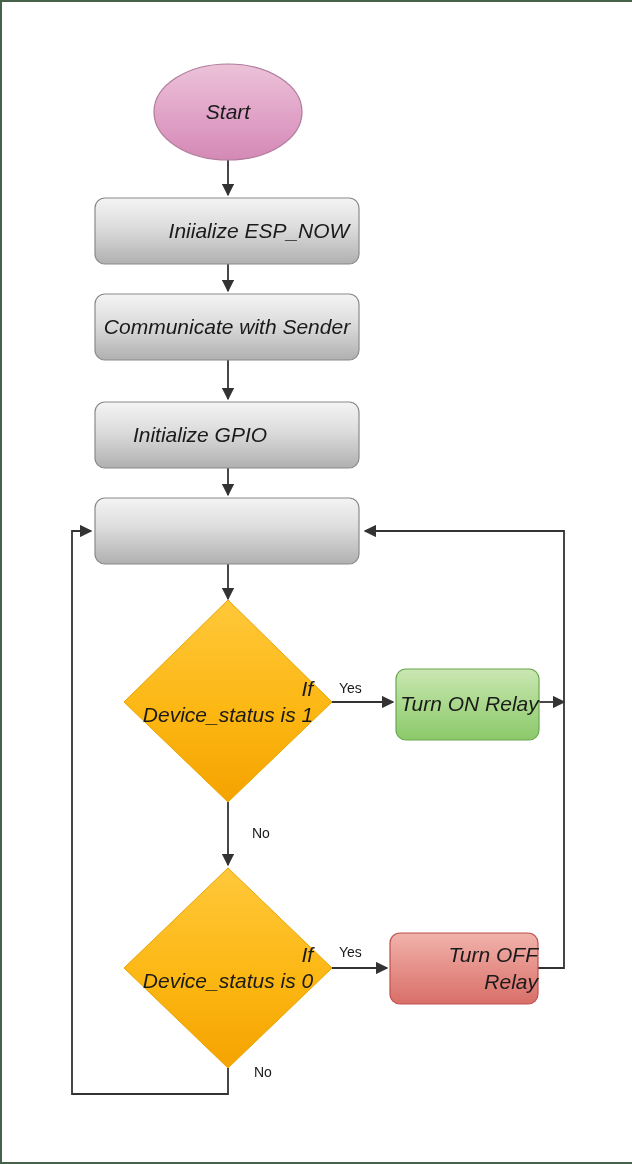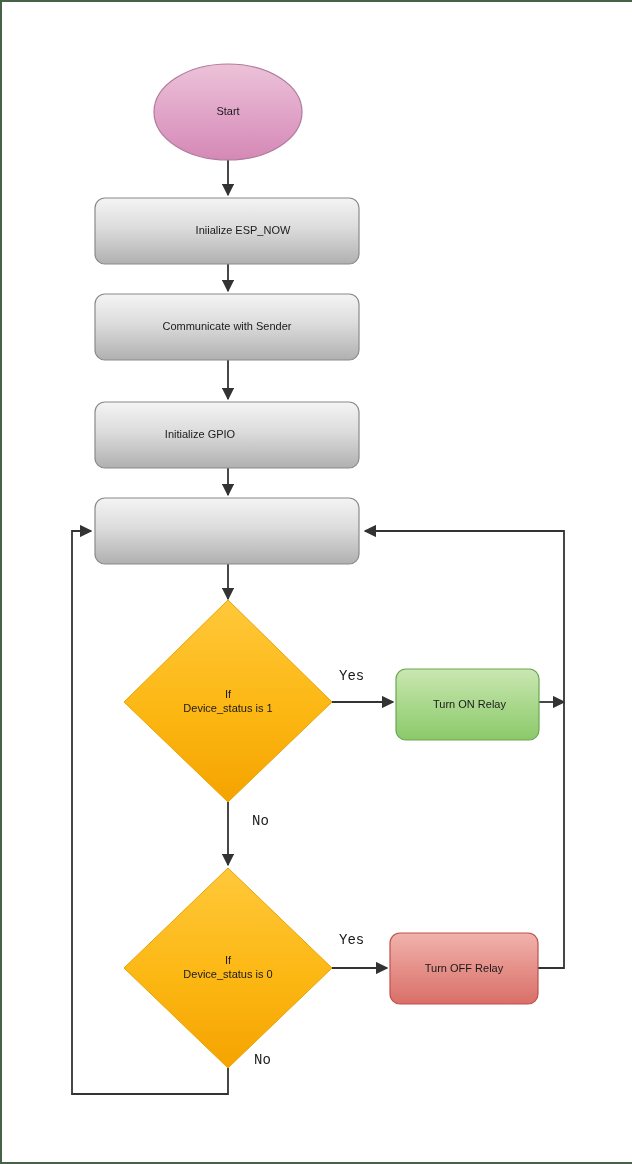--- a/index.html
+++ b/index.html
@@ -28,35 +28,37 @@
     top: 0;
     width: 632px;
     height: 1164px;
     display: block;
   }
   .node-label {
     position: absolute;
     display: flex;
     align-items: center;
     justify-content: center;
-    text-align: center;
+    text-align: right;
     font-family: "Liberation Sans", sans-serif;
-    font-size: 11px;
+    font-size: 21px;
     color: #1a1a1a;
     line-height: 1.25;
     pointer-events: none;
     white-space: pre-line;
+    font-style: italic;
   }
   .edge-label {
     position: absolute;
-    font-family: Liberation Mono, monospace;
+    font-family: Liberation Sans, sans-serif;
     font-size: 14px;
     color: #1a1a1a;
     white-space: nowrap;
     pointer-events: none;
+    margin-top: 12px;
   }
 </style>
 </head>
 <body>
 
 <div id="canvas">
 
   <svg id="flow-svg" viewBox="0 0 632 1164">
     <defs>
       <linearGradient id="gradGray" x1="0" y1="0" x2="0" y2="1">
@@ -120,21 +122,21 @@
 
     <rect x="394" y="667" width="143" height="71" rx="10" ry="10" fill="url(#gradGreen)" stroke="#6aa84f" stroke-width="1.2"></rect>
 
     <polygon points="226,866 330,966 226,1066 122,966" fill="url(#gradOrange)" stroke="#e8a400" stroke-width="1"></polygon>
 
     <rect x="388" y="931" width="148" height="71" rx="10" ry="10" fill="url(#gradRed)" stroke="#c0504d" stroke-width="1.2"></rect>
   </svg>
 
   <div class="node-label" style="left:152px; top:62px; width:148px; height:96px;">Start</div>
 
-  <div class="node-label" style="left:93px; top:196px; width:296px; height:66px;">Iniialize ESP_NOW</div>
+  <div class="node-label" style="left:93px; top:196px; width:296px; height:66px;padding-left:16px;">Iniialize ESP_NOW</div>
 
   <div class="node-label" style="left:93px; top:292px; width:264px; height:66px;">Communicate with Sender</div>
 
   <div class="node-label" style="left:93px; top:400px; width:210px; height:66px;">Initialize GPIO</div>
 
 
   <div class="node-label" style="left:122px; top:670px; width:208px; height:60px;">If
 Device_status is 1</div>
 
   <div class="node-label" style="left:396px; top:667px; width:143px; height:71px;">Turn ON Relay</div>

